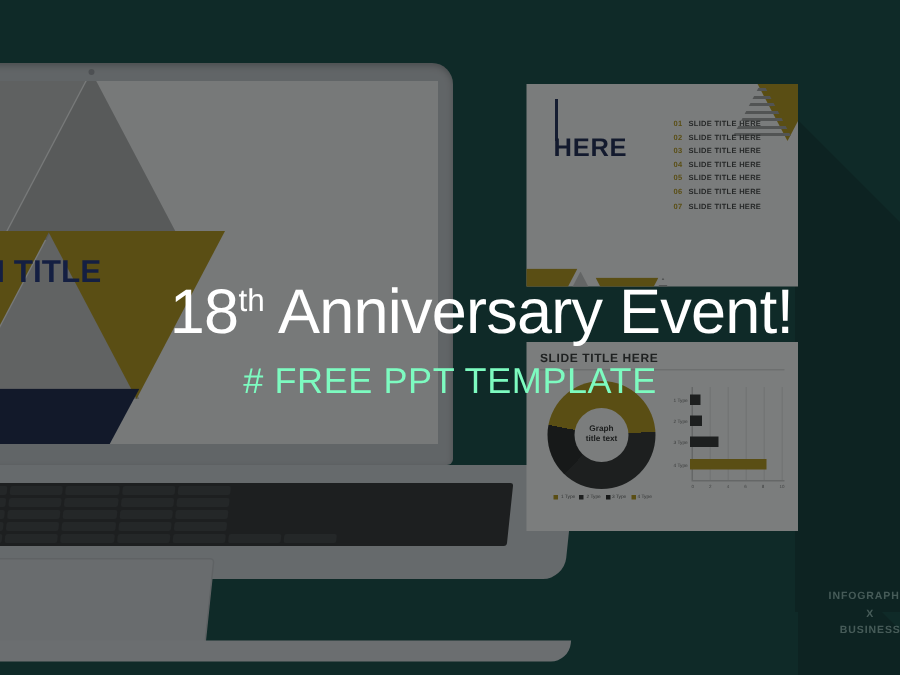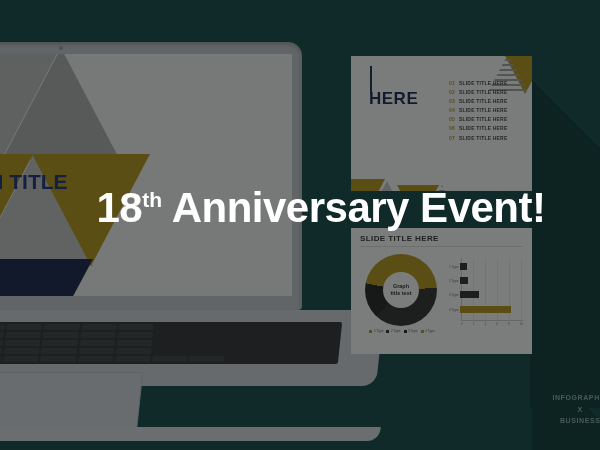--- a/index.html
+++ b/index.html
@@ -155,21 +155,21 @@
   .gridline { position:absolute; top:0; width:1px; height:62px; background:#dedede; }
 
   
   #overlay { position:absolute; inset:0; background:rgba(18,22,22,.52); }
 
   
   #headline-block {
     position:absolute; left:0; right:0; top:186px; text-align:center;
   }
   #headline {
-    font-size:42px; font-weight:700; color:#ffffff; line-height:1.05;
+    font-size:42px; font-weight:400; color:#ffffff; line-height:1.05;
     letter-spacing:-0.5px; white-space:nowrap;margin-left:42px;
   }
   #headline .sup { font-size:21px; vertical-align:super; letter-spacing:0; }
   #subheadline {
     margin-top:11px;
     font-size:24px; font-weight:400; color:#7dfbc0; letter-spacing:0.4px;
   }
 
   
   #watermark {
@@ -391,20 +391,21 @@
         <span>8</span>
         <span>10</span>
       </div>
     </div>
   </div>
 
   <div id="overlay"></div>
 
   <div id="headline-block">
     <div id="headline"><span>18</span><span class="sup">th</span><span> Anniversary Event!</span></div>
+    <div id="subheadline"># FREE PPT TEMPLATE</div>
   </div>
 
   <div id="watermark">
     <div>INFOGRAPHIC</div>
     <div>X</div>
     <div>BUSINESS</div>
   </div>
 
 </div>
 

